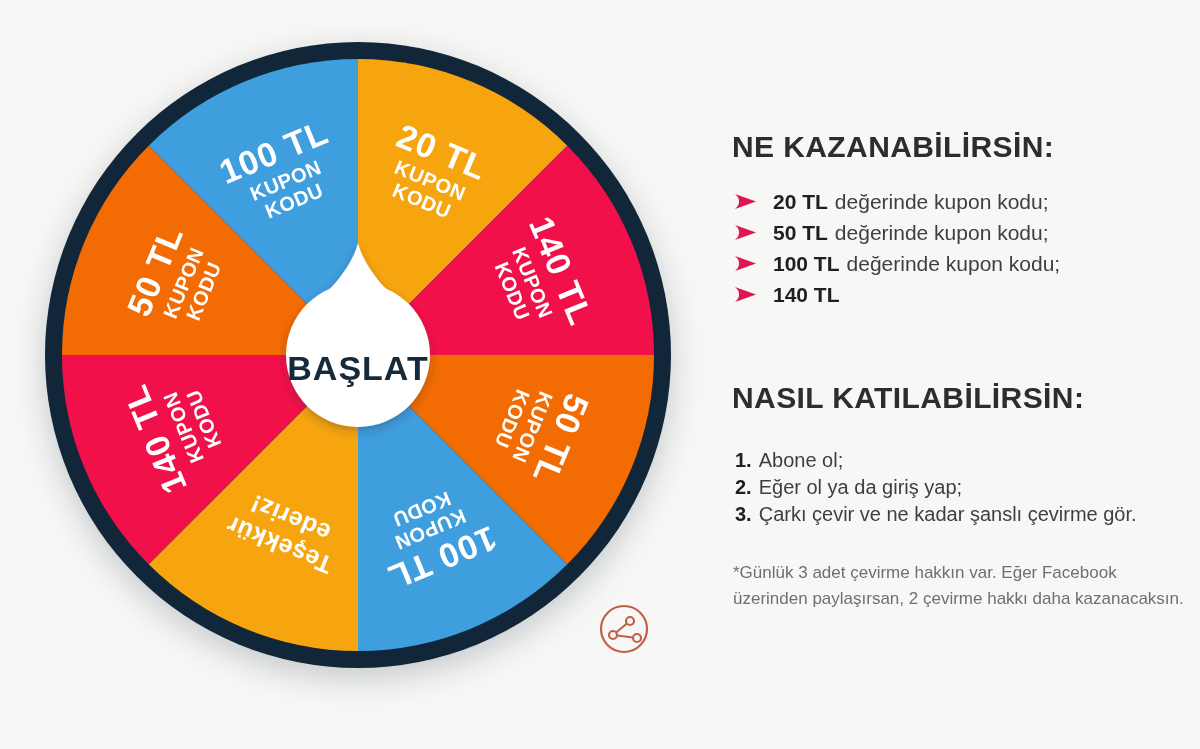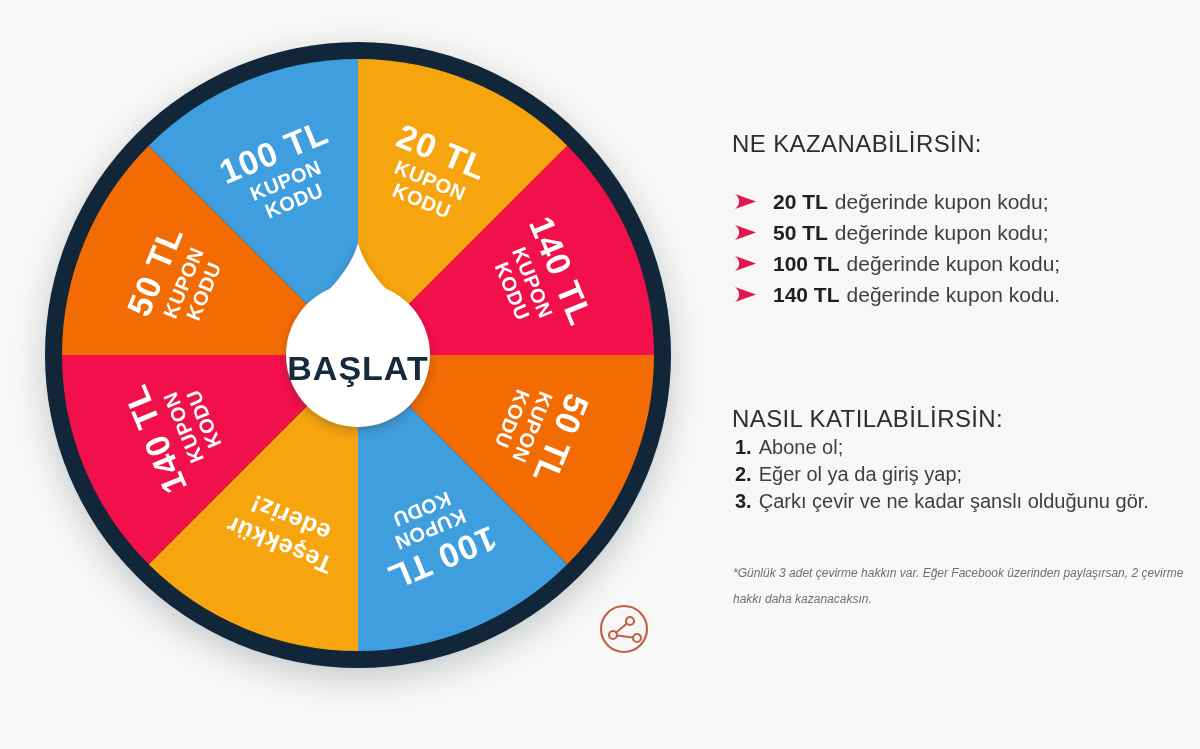--- a/index.html
+++ b/index.html
@@ -6,32 +6,32 @@
   .stage{position:relative;width:1200px;height:749px;background:#f7f7f5;overflow:hidden;
          font-family:"Liberation Sans", sans-serif;}
   
   #wheel-svg{position:absolute;left:20px;top:18px;
              filter:drop-shadow(0 10px 16px rgba(20,35,55,.22));}
   .seg-label{fill:#ffffff;font-weight:bold;text-anchor:middle;}
   .hub-text{font-weight:bold;text-anchor:middle;letter-spacing:1px;}
   
   .share-btn{position:absolute;left:598px;top:603px;width:52px;height:52px;cursor:pointer;}
   
-  .heading{position:absolute;left:732px;font-size:24px;font-weight:normal;color:#2d2d2d;
+  .heading{position:absolute;left:732px;font-size:30px;font-weight:bold;color:#2d2d2d;
            letter-spacing:.4px;white-space:nowrap;}
   #win-heading{top:130px;}
-  #how-heading{top:405px;}
+  #how-heading{top:381px;}
   .prizes{position:absolute;left:735px;top:186px;list-style:none;margin:0;padding:0;}
   .prizes li{display:flex;align-items:center;height:31px;font-size:21px;color:#3f3f3f;white-space:nowrap;}
   .prizes .arrow{width:21px;height:15px;margin-right:17px;flex:0 0 auto;}
   .prizes .val{font-weight:bold;color:#1f1f1f;margin-right:7px;}
-  .steps{position:absolute;left:735px;top:436px;list-style:none;margin:0;padding:0;}
+  .steps{position:absolute;left:735px;top:449px;list-style:none;margin:0;padding:0;}
   .steps li{height:27px;font-size:20px;color:#3f3f3f;white-space:nowrap;}
   .steps .num{font-weight:bold;color:#1f1f1f;margin-right:7px;}
-  .notes{position:absolute;left:733px;top:560px;width:455px;font-size:12px;line-height:26px;color:#6f6f6f;font-style:italic;}
+  .notes{position:absolute;left:733px;top:560px;width:455px;font-size:17px;line-height:26px;color:#6f6f6f;}
   .notes p{margin:0;}
 </style>
 </head>
 <body>
 
 <div class="stage">
 
   <svg id="wheel-svg" width="676" height="676" viewBox="0 0 676 676">
     <defs>
       <filter id="hubShadow" x="-40%" y="-40%" width="180%" height="180%">
@@ -132,29 +132,28 @@
        <path d="M0,0 L21,7.5 L0,15 C5.5,10.5 5.5,4.5 0,0 Z" fill="#e0164f"></path>
      </svg>
         <span class="val">100 TL</span>
         <span>değerinde kupon kodu;</span>
       </li>
       <li>
         <svg class="arrow" viewBox="0 0 21 15">
        <path d="M0,0 L21,7.5 L0,15 C5.5,10.5 5.5,4.5 0,0 Z" fill="#e0164f"></path>
      </svg>
         <span class="val">140 TL</span>
-        <span>değerinde kupon kodu.</span>
       </li>
     </ul>
 
   <div class="heading" id="how-heading">NASIL KATILABİLİRSİN:</div>
 
   <ul class="steps" id="steps">
       <li><span class="num">1.</span><span>Abone ol;</span></li>
       <li><span class="num">2.</span><span>Eğer ol ya da giriş yap;</span></li>
-      <li><span class="num">3.</span><span>Çarkı çevir ve ne kadar şanslı olduğunu gör.</span></li>
+      <li><span class="num">3.</span><span>Çarkı çevir ve ne kadar şanslı çevirme gör.</span></li>
     </ul>
 
   <div class="notes" id="notes">
       <p>*Günlük 3 adet çevirme hakkın var. Eğer Facebook üzerinden paylaşırsan, 2 çevirme hakkı daha kazanacaksın.</p>
     </div>
 
 </div>
 
 </body></html>

